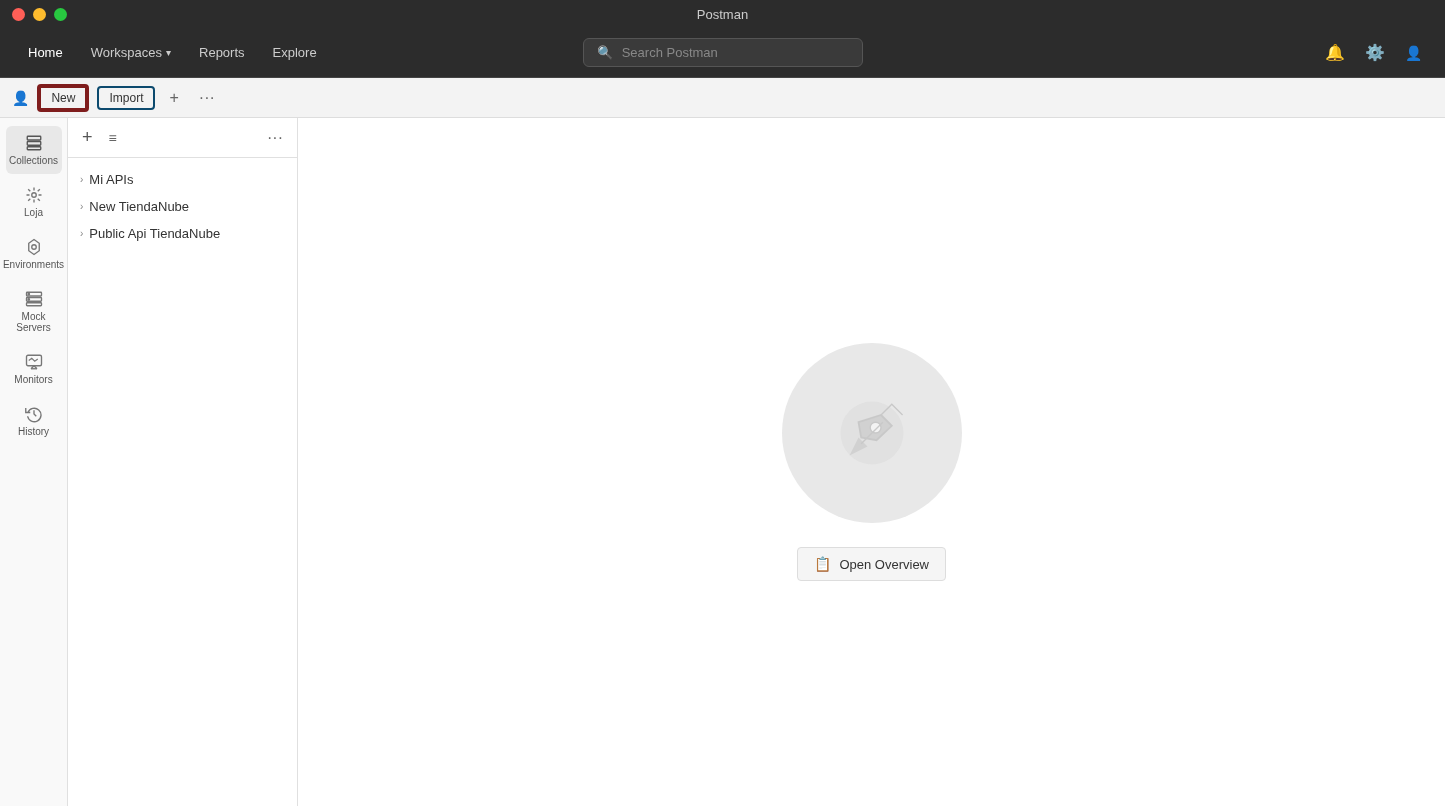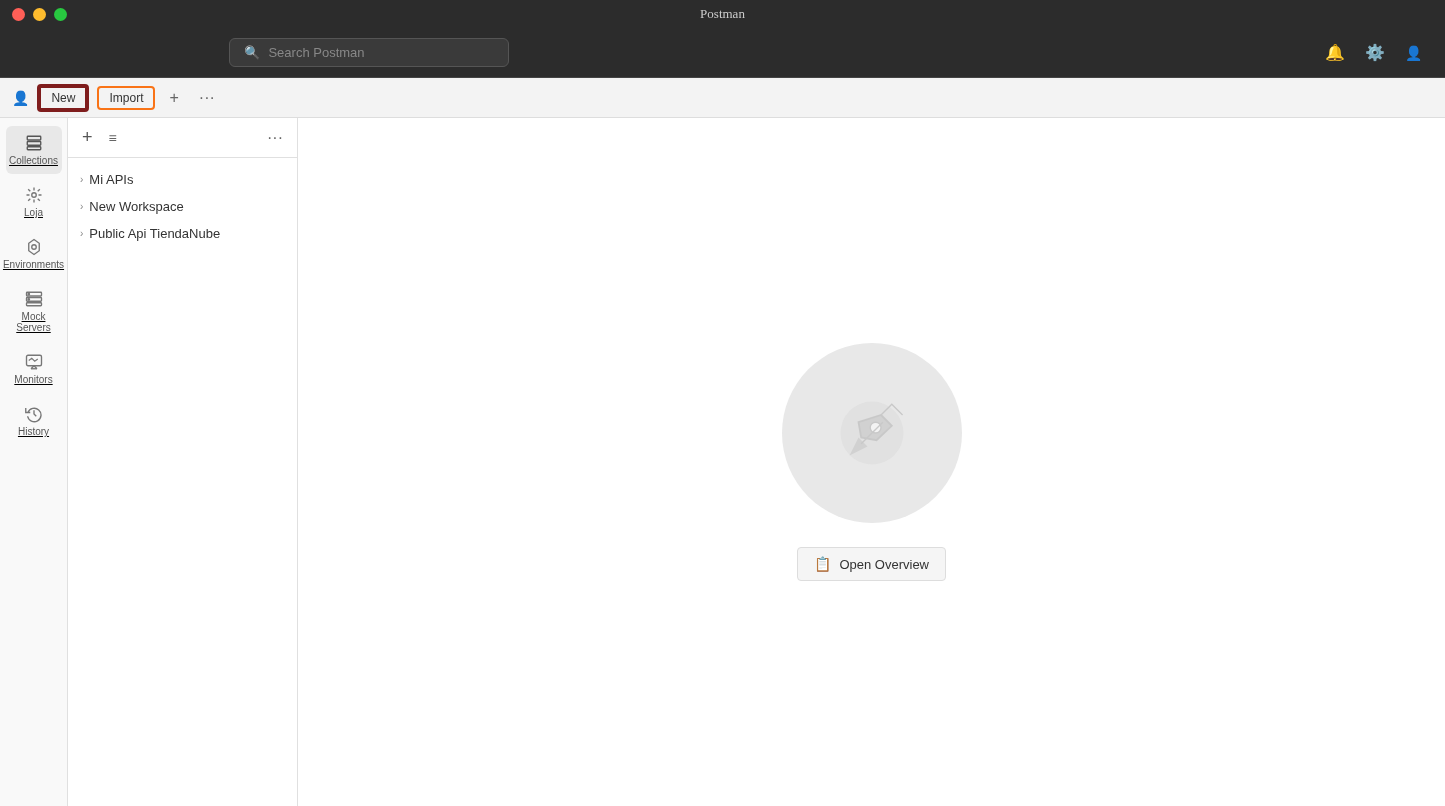--- a/index.html
+++ b/index.html
@@ -10,21 +10,20 @@
       height: 28px;
       background: #2c2c2c;
       display: flex;
       align-items: center;
       justify-content: center;
       position: relative;
     }
     .titlebar-title {
       color: #ccc;
       font-size: 13px;
-      font-family: Liberation Serif, serif;
     }
     .traffic-lights {
       position: absolute;
       left: 12px;
       display: flex;
       gap: 8px;
       align-items: center;
     }
     .traffic-light {
       width: 13px;
@@ -110,21 +109,21 @@
       background: transparent;
       border: 4px solid #7f1d1d;
       border-radius: 4px;
       padding: 3px 10px;
       font-size: 12px;
       color: #333;
       cursor: pointer;
     }
     .btn-import {
       background: transparent;
-      border: 2px solid #f97316;
+      border: 2px solid #0c4a6e;
       border-radius: 4px;
       padding: 3px 10px;
       font-size: 12px;
       color: #333;
       cursor: pointer;
       text-align: right;
     }
     .icon-btn {
       background: none;
       border: none;
@@ -153,21 +152,20 @@
     }
     .sidebar-icon-item {
       display: flex;
       flex-direction: column;
       align-items: center;
       gap: 3px;
       padding: 8px 6px;
       border-radius: 6px;
       cursor: pointer;
       width: 56px;
-      text-decoration: underline;
     }
     .sidebar-icon-item.active { background: #e8e8e8; }
     .sidebar-icon-item svg { width: 18px; height: 18px; }
     .sidebar-icon-label {
       font-size: 10px;
       color: #555;
       text-align: center;
     }
 
     
@@ -253,20 +251,35 @@
 <div class="titlebar">
   <div class="traffic-lights">
     <div class="traffic-light tl-red"></div>
     <div class="traffic-light tl-yellow"></div>
     <div class="traffic-light tl-green"></div>
   </div>
   <span class="titlebar-title">Postman</span>
 </div>
 
 <div class="topnav">
+  <div class="topnav-left">
+    <div class="nav-item active">
+      <span>Home</span>
+    </div>
+    <div class="nav-item">
+      <span>Workspaces</span>
+      <span style="font-size:10px;">▾</span>
+    </div>
+    <div class="nav-item">
+      <span>Reports</span>
+    </div>
+    <div class="nav-item">
+      <span>Explore</span>
+    </div>
+  </div>
   <div class="topnav-center">
     <div class="search-bar">
       <span>🔍</span>
       <span>Search Postman</span>
     </div>
   </div>
   <div class="topnav-right">
     <button class="icon-btn">🔔</button>
     <button class="icon-btn">⚙️</button>
     <button class="icon-btn" style="font-size:14px;">👤</button>
@@ -351,21 +364,21 @@
     </div>
     <div class="collections-list">
 
       <div class="collection-item">
         <span class="chevron">›</span>
         <span>Mi APIs</span>
       </div>
 
       <div class="collection-item">
         <span class="chevron">›</span>
-        <span>New Workspace</span>
+        <span>New TiendaNube</span>
       </div>
 
       <div class="collection-item">
         <span class="chevron">›</span>
         <span>Public Api TiendaNube</span>
       </div>
 
     </div>
   </div>
 

